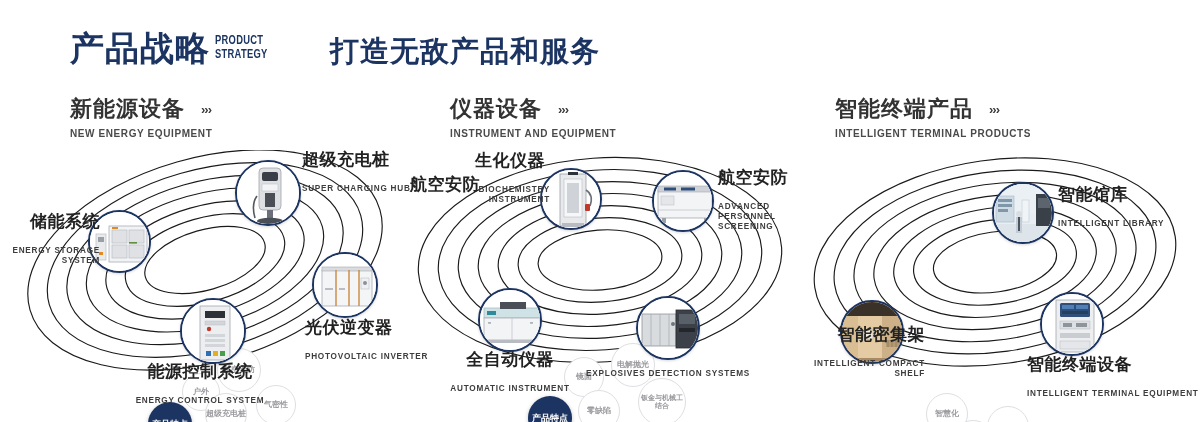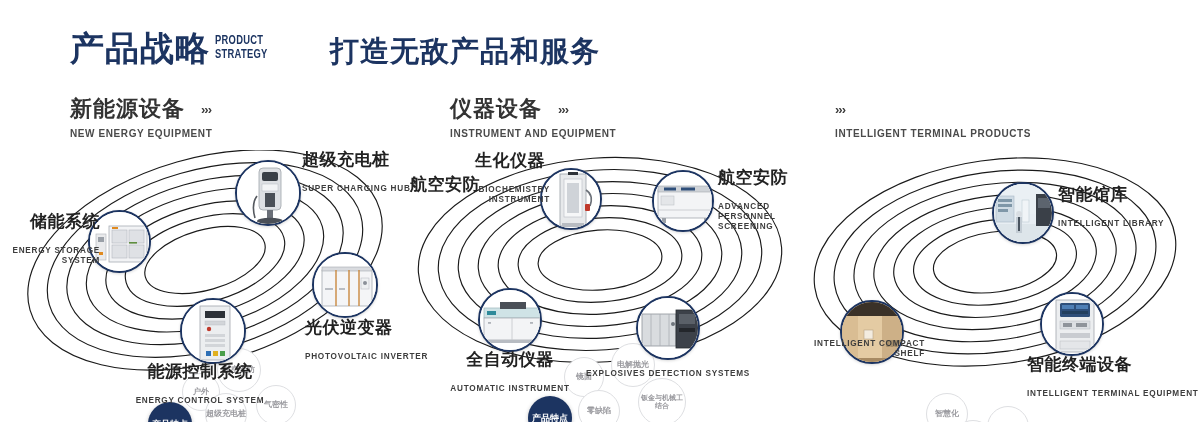--- a/index.html
+++ b/index.html
@@ -117,20 +117,21 @@
 <div class="sec" style="left:450px; top:96px;">
   <div class="zh">
     <span>仪器设备</span>
     <span class="arrows">›››</span>
   </div>
   <div class="en">INSTRUMENT AND EQUIPMENT</div>
 </div>
 
 <div class="sec" style="left:835px; top:96px;">
   <div class="zh">
+    <span>智能终端产品</span>
     <span class="arrows">›››</span>
   </div>
   <div class="en">INTELLIGENT TERMINAL PRODUCTS</div>
 </div>
 
 <div class="cluster" style="left:0px;">
 
   <svg class="rings" width="400" height="260" viewBox="0 0 400 260">
     <g fill="none" stroke="#1a1a1a" stroke-width="1.15" transform="rotate(-16 205 110)">
       <ellipse cx="205" cy="110" rx="62" ry="30"></ellipse>
@@ -431,20 +432,21 @@
       </svg>
     </div>
   </div>
 
   <div class="cap" style="left:268px; top:35px;">
     <div class="zh">智能馆库</div>
     <div class="en">INTELLIGENT LIBRARY</div>
   </div>
 
   <div class="cap right" style="left:20px; top:175px; width:115px;">
+    <div class="zh">智能密集架</div>
     <div class="en" style="white-space:normal;">INTELLIGENT COMPACT SHELF</div>
   </div>
 
   <div class="cap" style="left:237px; top:205px;">
     <div class="zh">智能终端设备</div>
     <div class="en">INTELLIGENT TERMINAL EQUIPMENT</div>
   </div>
 </div>
 
 </body></html>

